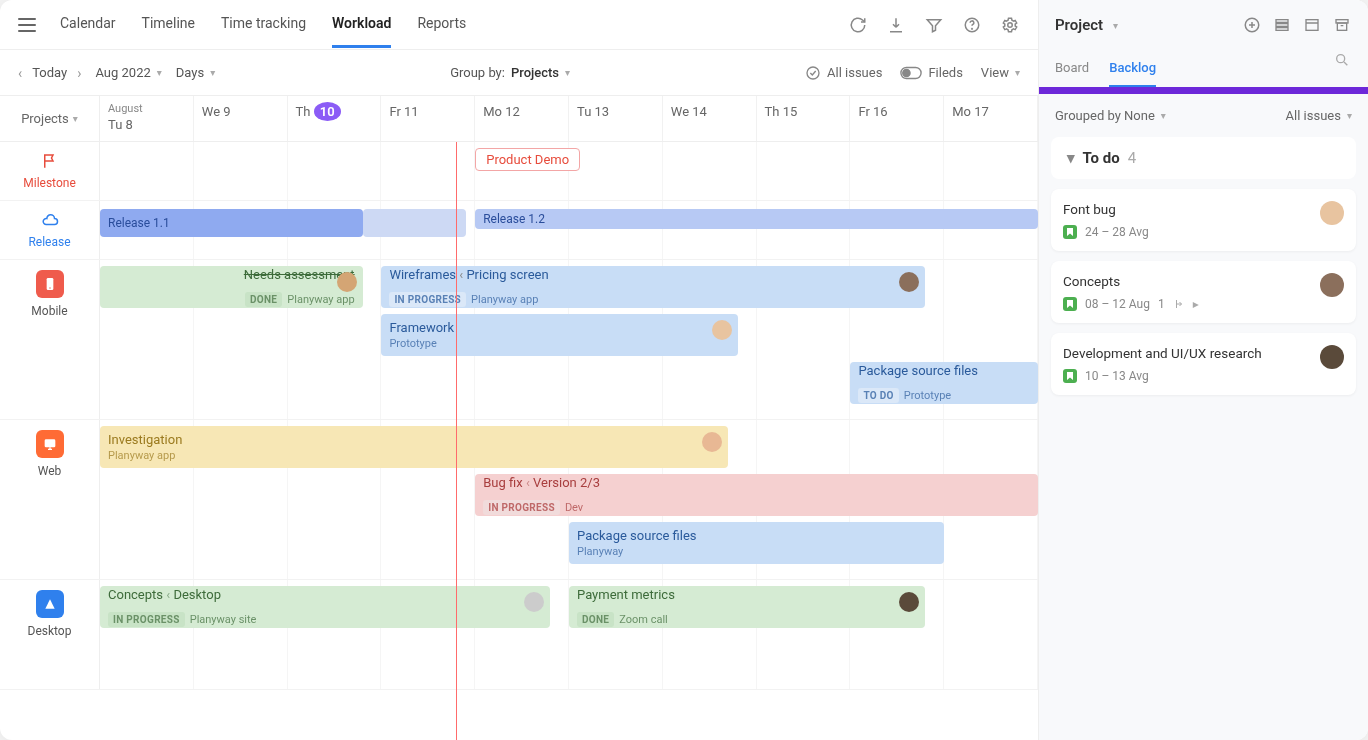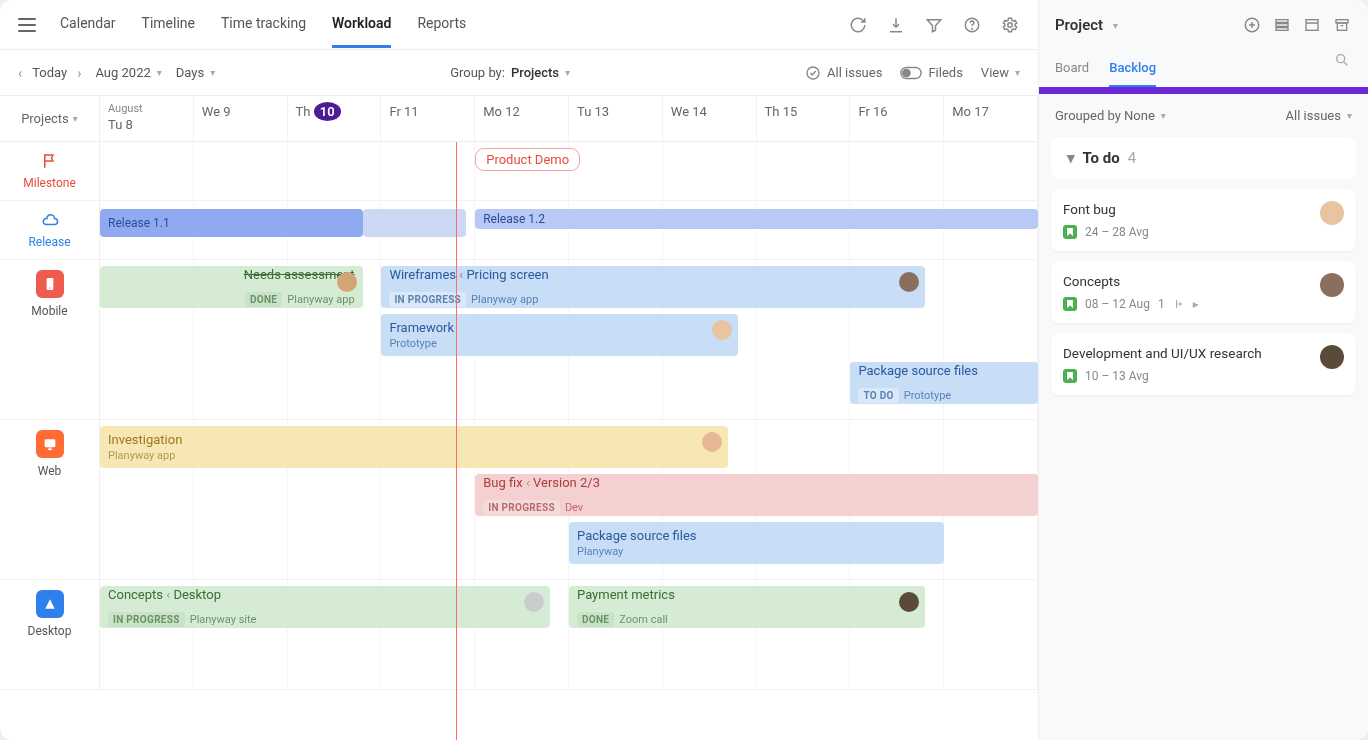--- a/index.html
+++ b/index.html
@@ -21,21 +21,21 @@
 .dd .caret { color:#aaa; font-size:10px; }
 .subbar .spacer { flex:1; }
 .sub-right { display:flex; align-items:center; gap:18px; color:#666;}
 .pill { display:flex; align-items:center; gap:6px; }
 .timeline-header { display:flex; border-bottom:1px solid #eee; height:46px; }
 .projects-col { width:100px; border-right:1px solid #eee; display:flex; align-items:center; justify-content:center; gap:4px; color:#666; font-size:13px; }
 .days { flex:1; display:grid; grid-template-columns: repeat(10, 1fr); position:relative; }
 .daycell { border-right:1px solid #f1f1f1; padding:6px 8px; }
 .month-label { font-size:11px; color:#888; }
 .daylabel { font-size:13px; color:#666; margin-top:2px; }
-.daylabel.today .num{ background:#4c1d95; color:#fff; border-radius:50%; padding:2px 6px; font-weight:600; }
+.daylabel.today .num{ background:#8b5cf6; color:#fff; border-radius:50%; padding:2px 6px; font-weight:600; }
 .grid-body { flex:1; overflow:auto; position:relative; }
 .rowgroup { display:flex; border-bottom:1px solid #f2f2f2; }
 .rowhead { width:100px; border-right:1px solid #eee; display:flex; flex-direction:column; align-items:center; padding:10px 4px; gap:6px; text-align:center; }
 .rowhead .icon { width:28px; height:28px; border-radius:6px; display:flex; align-items:center; justify-content:center; color:#fff; }
 .rowhead .label { font-size:12px; color:#555; }
 .rowbody { flex:1; position:relative; display:grid; grid-template-columns: repeat(10,1fr); min-height:50px; }
 .rowbody .cell { border-right:1px solid #f5f5f5; }
 .bar { position:absolute; border-radius:4px; padding:5px 8px; font-size:12px; display:flex; flex-direction:column; justify-content:center; overflow:hidden; white-space:nowrap; }
 .bar .title { font-size:13px; }
 .bar .sub { font-size:11px; opacity:0.7; margin-top:2px; }
@@ -217,21 +217,21 @@
           <div class="cell"></div>
             <div class="cell"></div>
             <div class="cell"></div>
             <div class="cell"></div>
             <div class="cell"></div>
             <div class="cell"></div>
             <div class="cell"></div>
             <div class="cell"></div>
             <div class="cell"></div>
             <div class="cell"></div>
-          <div class="milestone-bar" style="left:40%;border-radius:9px;">Product Demo</div>
+          <div class="milestone-bar" style="left:40%;">Product Demo</div>
         </div>
       </div>
 
       <div class="rowgroup" style="min-height:50px">
         <div class="rowhead">
           <div>
               <svg width="18" height="18" viewBox="0 0 24 24" fill="none" stroke="#2f80ed" stroke-width="2">
                 <path d="M7 18a4 4 0 1 1 .8-7.9A5 5 0 0 1 18 10a3 3 0 0 1 0 8H7z"></path>
               </svg>
             </div>

